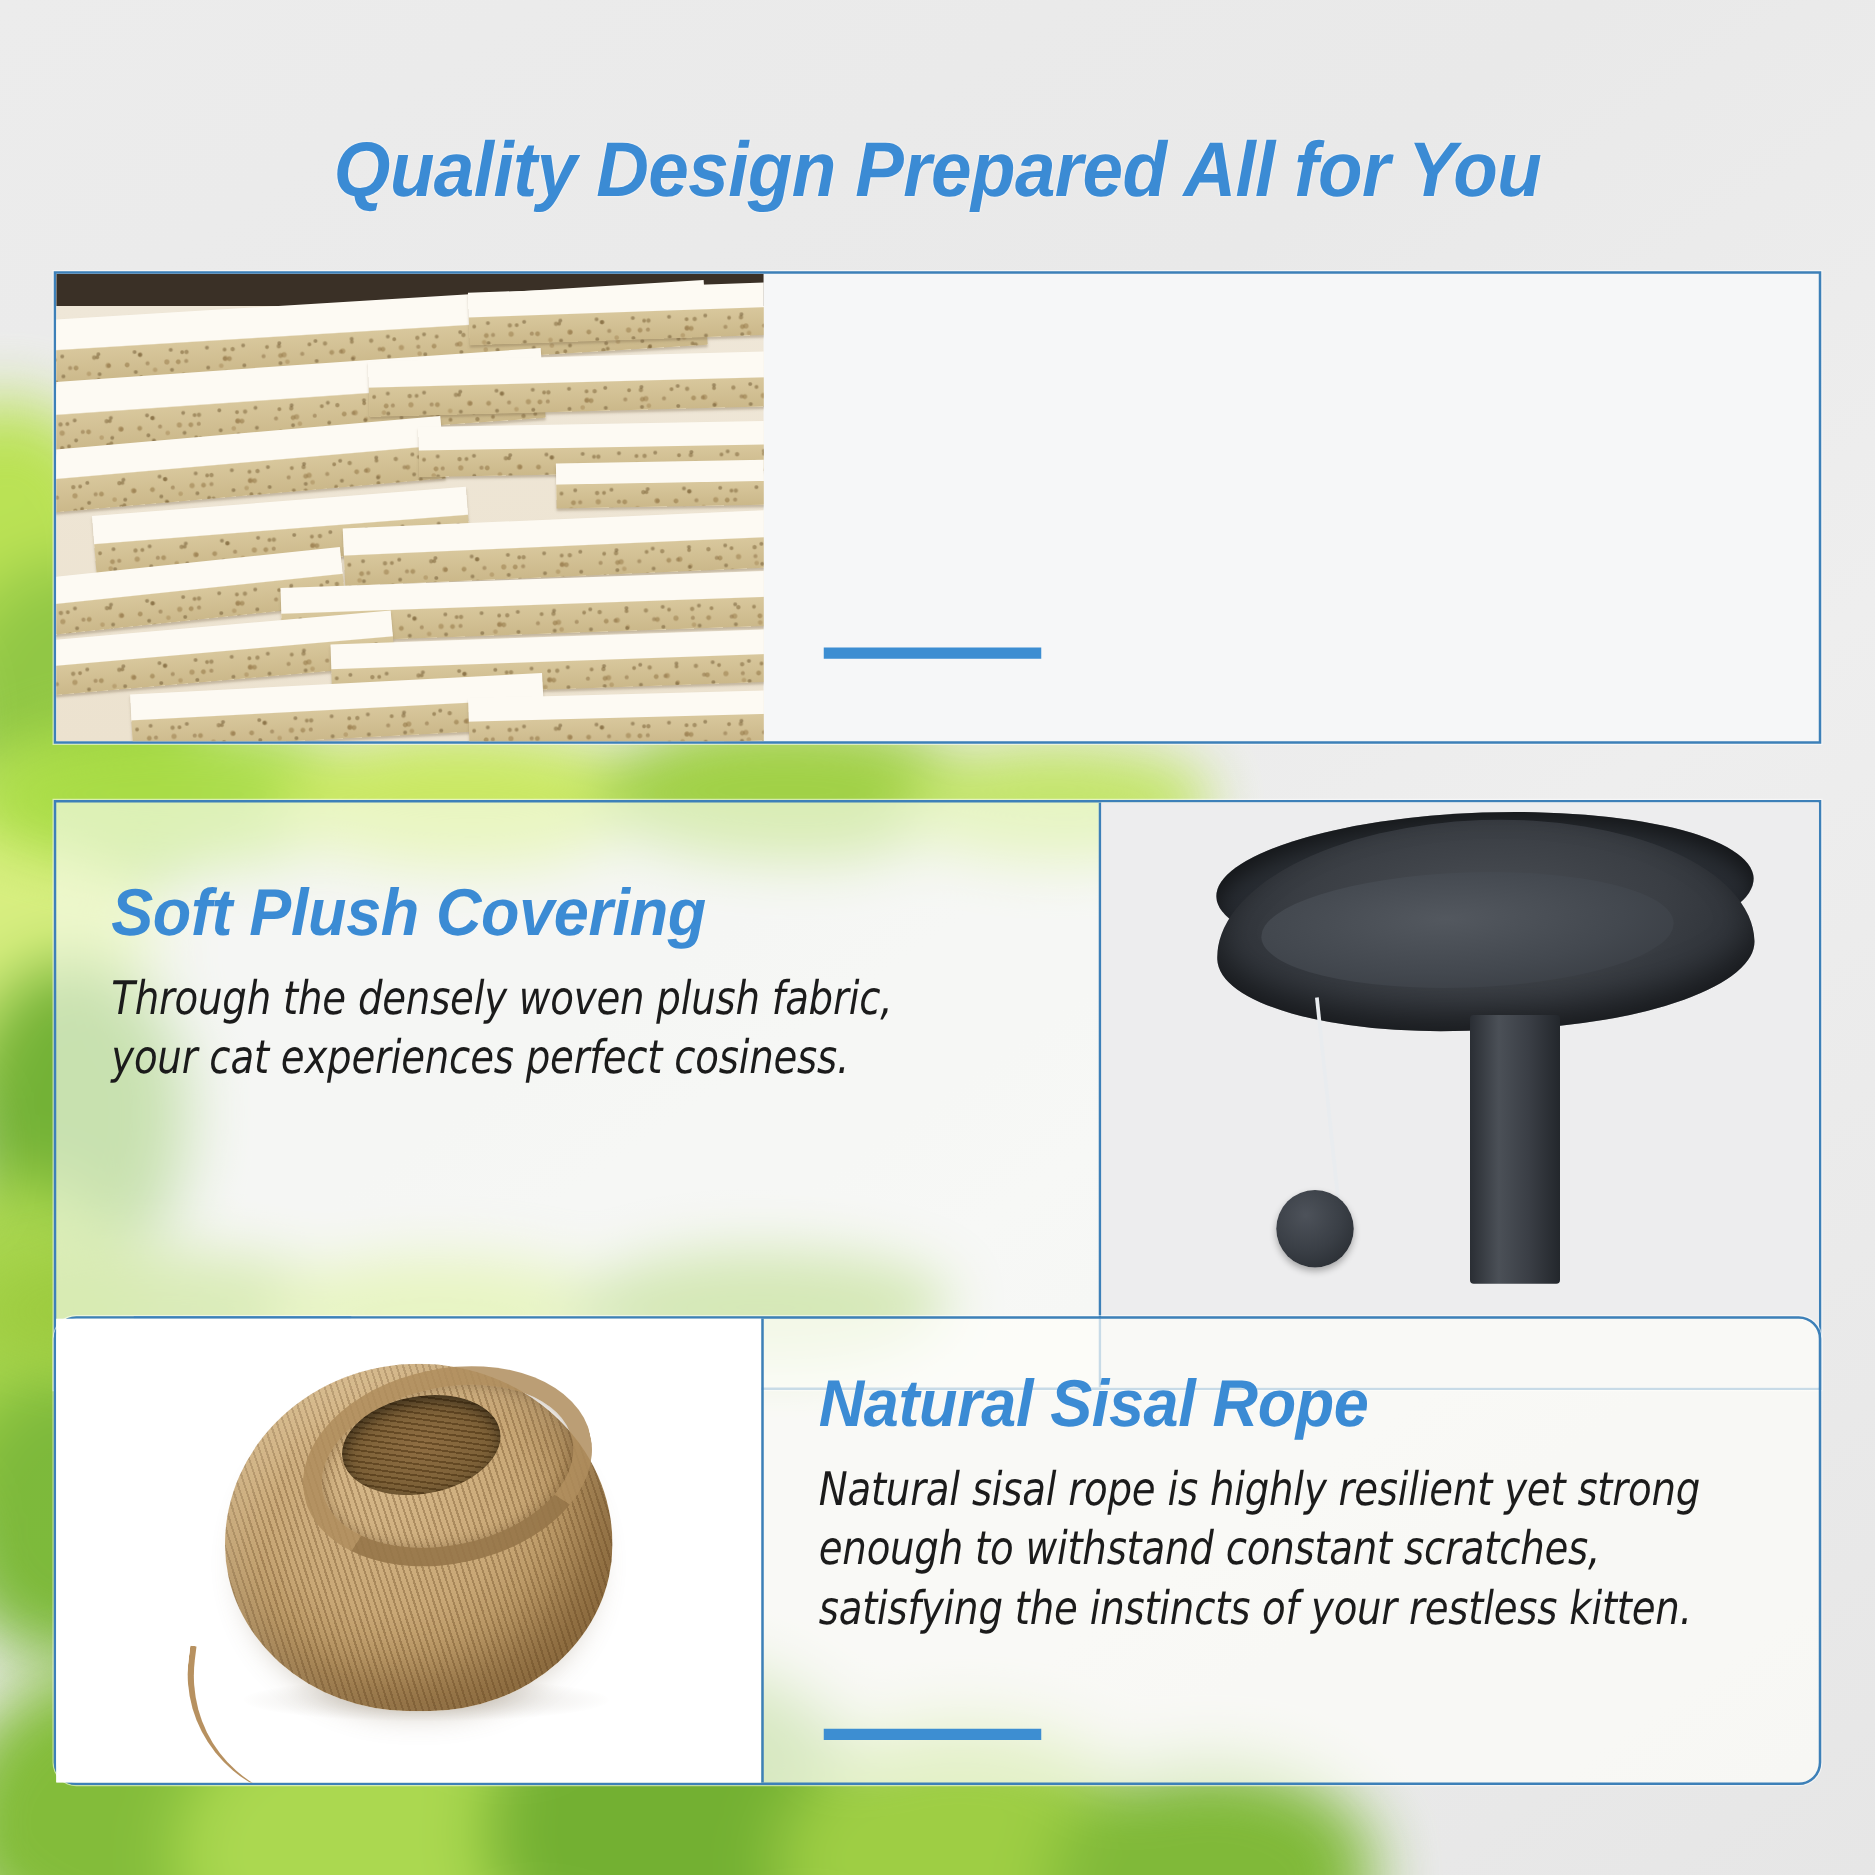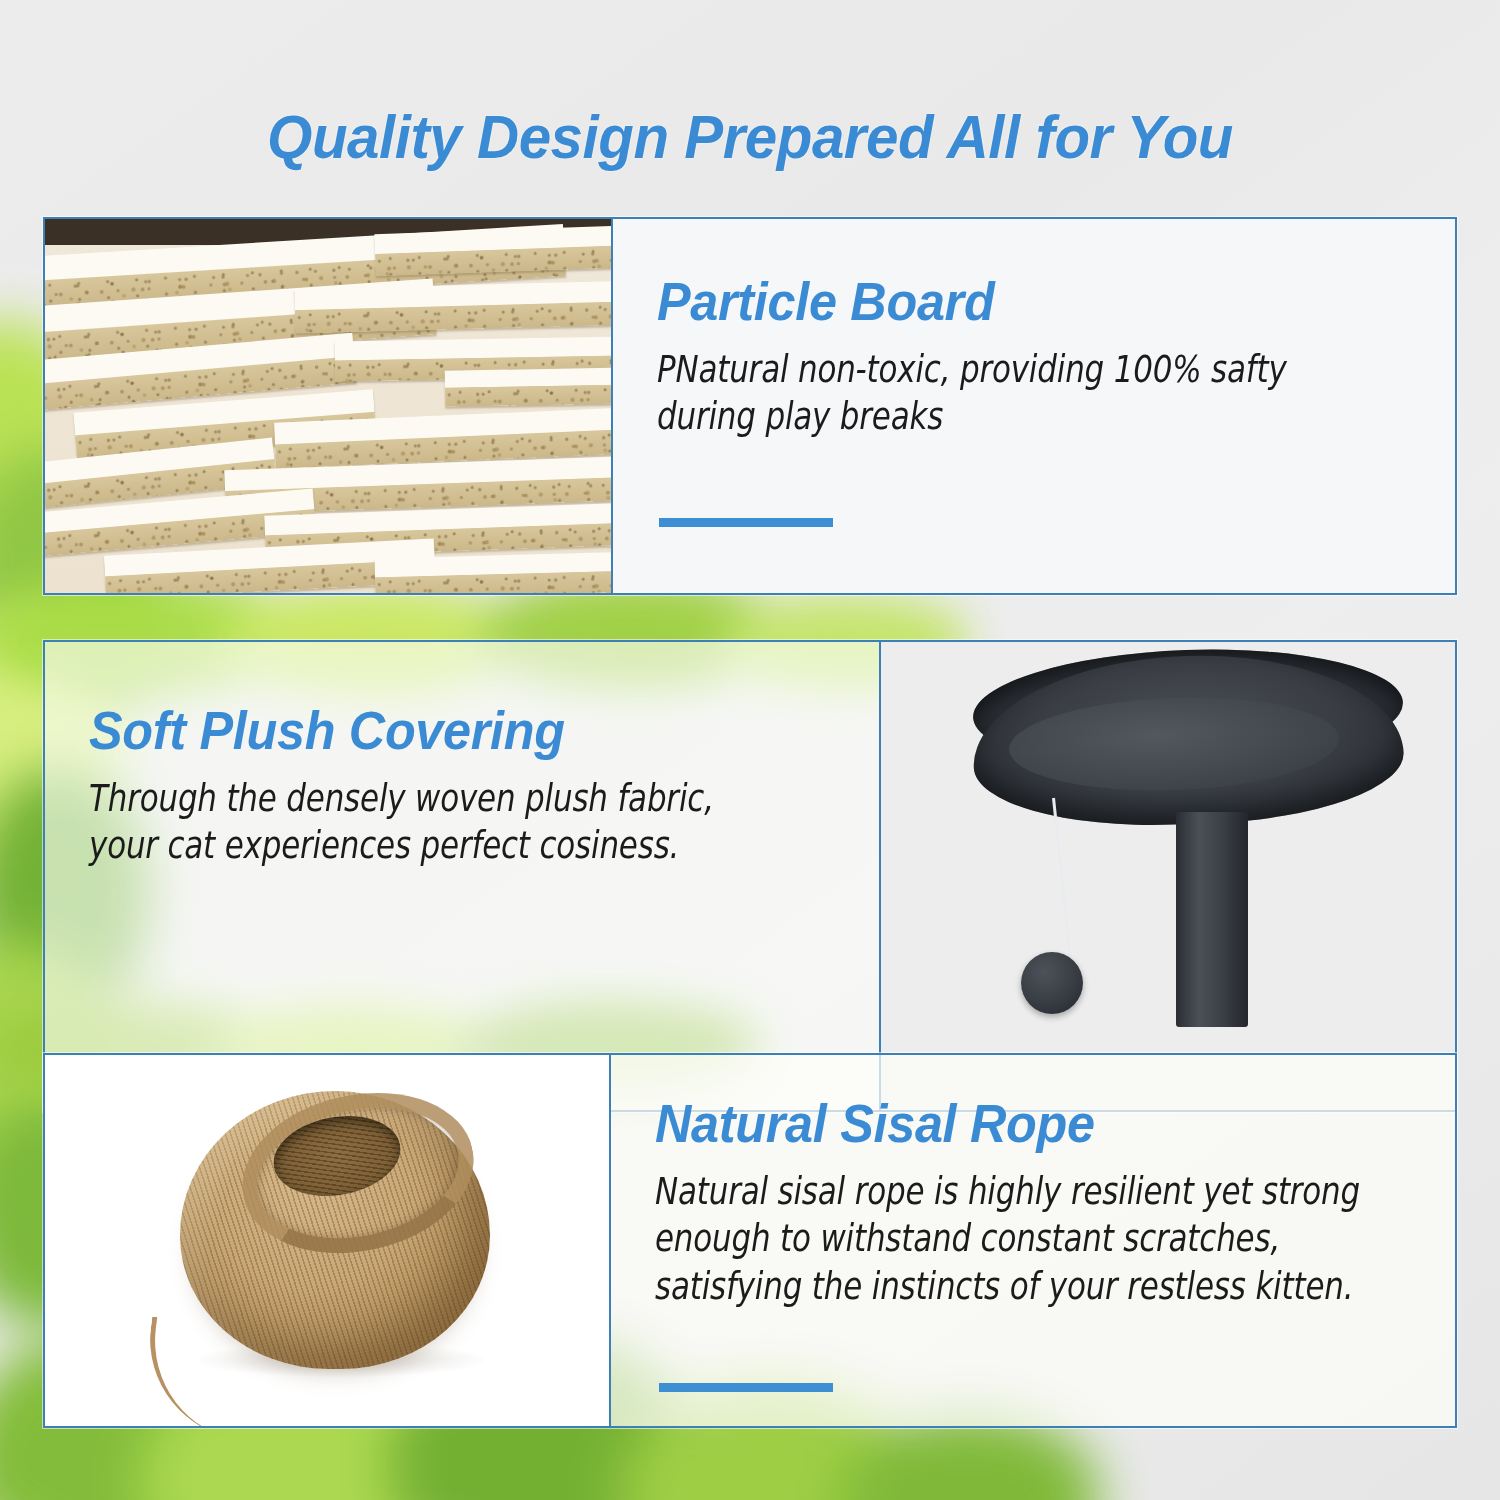--- a/index.html
+++ b/index.html
@@ -167,20 +167,21 @@
   }
   #accent-bar-2 { left: 62px; bottom: 48px; }
 
   
   #card-sisal-rope {
     left: 43px;
     top: 1053px;
     width: 1414px;
     height: 375px;
     background: rgba(253,253,249,0.72);
+    border-radius: 18px;
   }
   #card-sisal-rope .card-media {
     width: 564px;
     background: #ffffff;
   }
   #card-sisal-rope .card-body {
     border-left: 2px solid #3d80b8;
     padding-top: 42px;
   }
   #accent-bar-3 { left: 614px; bottom: 34px; }
@@ -404,24 +405,20 @@
         <div class="plank" style="left:230px; top:196px; width:360px; height:46px; transform:rotate(-2.5deg);"></div>
         <div class="plank" style="left:-30px; top:232px; width:260px; height:46px; transform:rotate(-6deg);"></div>
         <div class="plank" style="left:180px; top:244px; width:420px; height:44px; transform:rotate(-2deg);"></div>
         <div class="plank" style="left:-20px; top:282px; width:290px; height:44px; transform:rotate(-5deg);"></div>
         <div class="plank" style="left:220px; top:290px; width:380px; height:42px; transform:rotate(-2deg);"></div>
         <div class="plank" style="left:60px;  top:328px; width:330px; height:44px; transform:rotate(-3deg);"></div>
         <div class="plank" style="left:330px; top:336px; width:270px; height:40px; transform:rotate(-1.5deg);"></div>
       </div>
     </div>
 
-    <div class="card-body">
-      <h2 class="card-heading">Particle Board</h2>
-      <p class="card-text">PNatural non-toxic, providing 100% safty during play breaks</p>
-    </div>
 
     <div class="accent-bar" id="accent-bar-1"></div>
   </section>
 
   <section class="card" id="card-soft-plush">
 
     <div class="card-body">
       <h2 class="card-heading">Soft Plush Covering</h2>
       <p class="card-text">Through the densely woven plush fabric, your cat experiences perfect cosiness.</p>
     </div>

